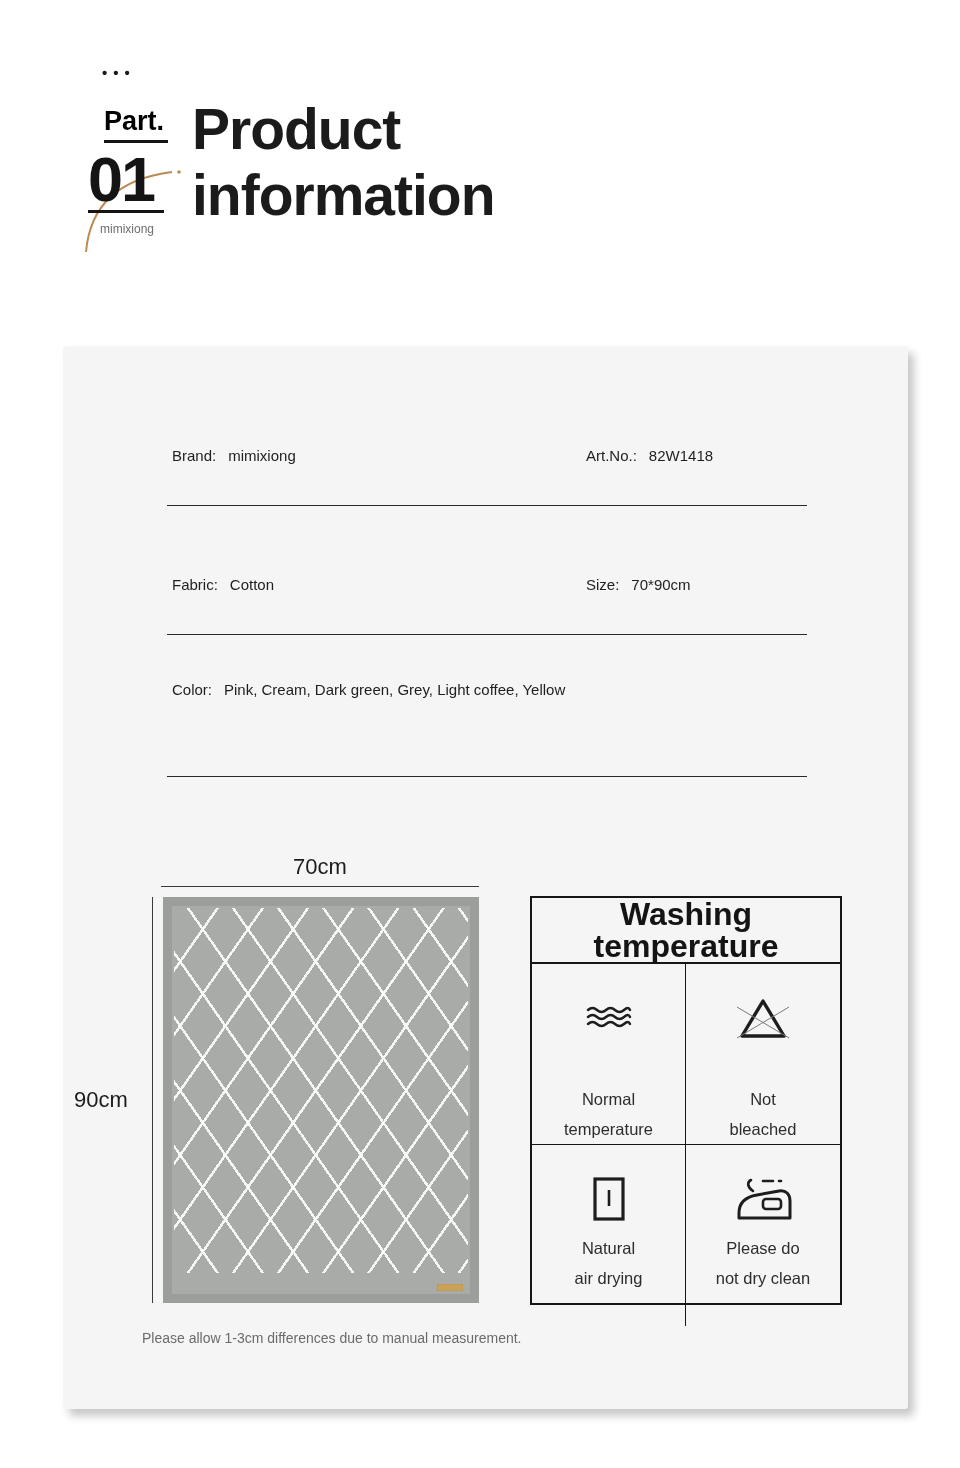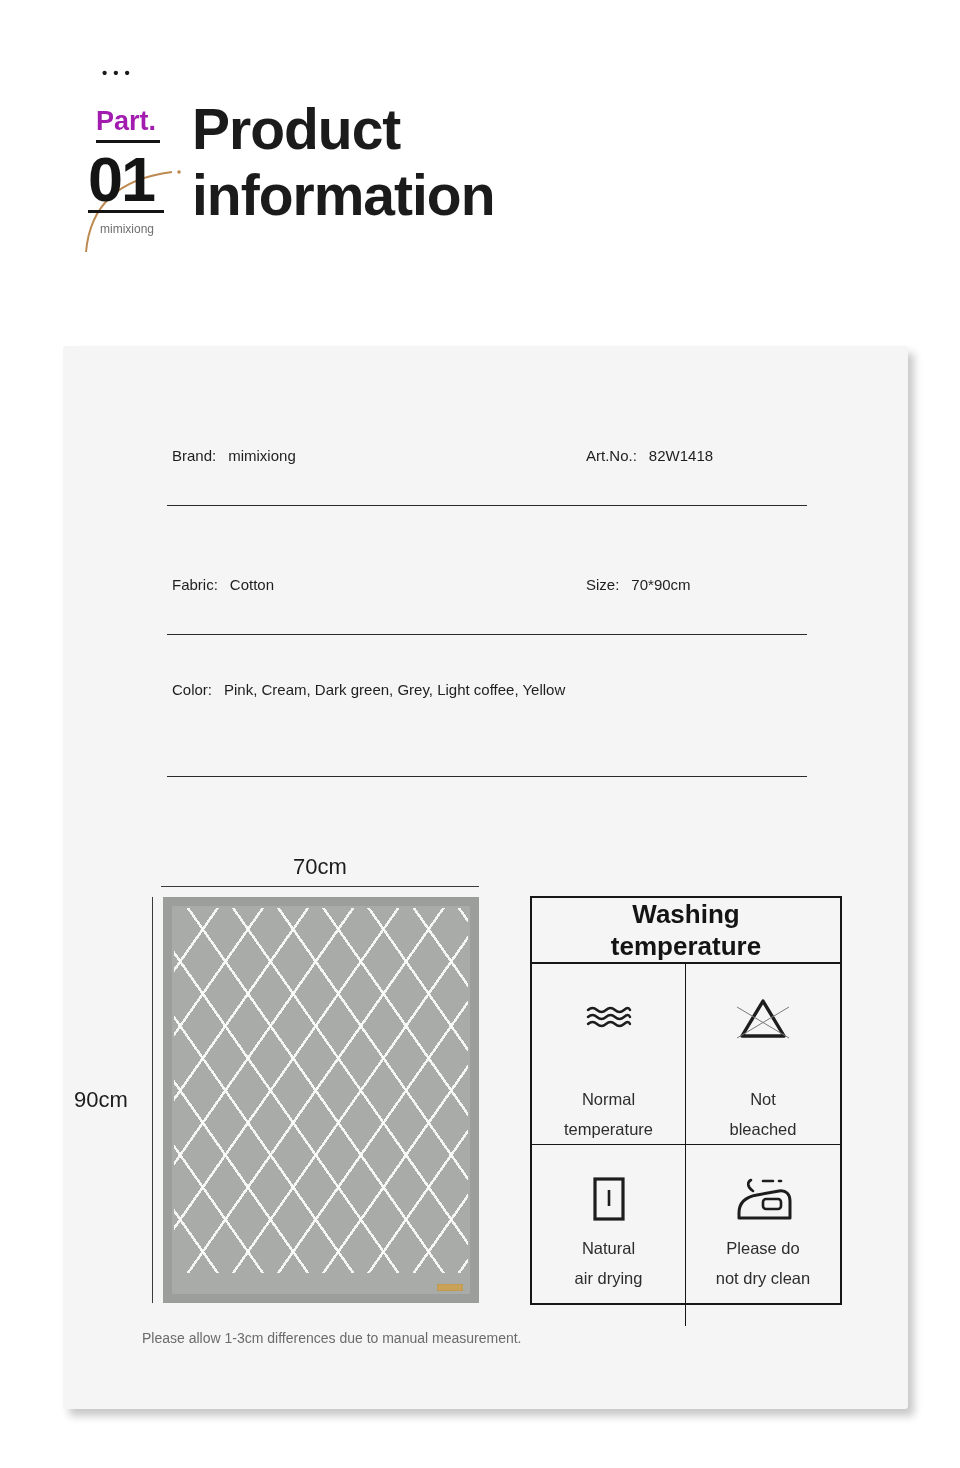--- a/index.html
+++ b/index.html
@@ -2,21 +2,21 @@
 <html><head>
 <meta charset="utf-8">
 <style>
   html,body{margin:0;padding:0;background:#ffffff;}
   .page{position:relative;width:960px;height:1468px;background:#ffffff;overflow:hidden;
         font-family:"Liberation Sans","DejaVu Sans",sans-serif;color:#1e1e1e;}
   .abs{position:absolute;}
 
   
   .ellipsis{left:102px;top:64px;font-size:15px;letter-spacing:6px;color:#1a1a1a;font-weight:bold;}
-  .part-label{left:96px;top:108px;font-size:27px;font-weight:bold;color:#a21caf;
+  .part-label{left:104px;top:108px;font-size:27px;font-weight:bold;color:#000000;
               border-bottom:3px solid #141414;padding:0 4px 5px 0;line-height:1;z-index:2;}
   .part-number{left:88px;top:150px;font-size:63px;font-weight:bold;color:#141414;letter-spacing:-2px;
                border-bottom:3px solid #141414;padding:0 10px 2px 0;line-height:58px;z-index:2;}
   .watermark{left:100px;top:222px;font-size:12px;color:#6f6f6f;z-index:2;}
   .arc-svg{left:76px;top:160px;z-index:1;}
   .page-title{left:192px;top:96px;font-size:57px;line-height:66px;font-weight:bold;
               color:#1b1b1b;letter-spacing:-1px;}
 
   
   .card{left:63px;top:346px;width:845px;height:1063px;background:#f5f5f6;border-radius:3px;
@@ -37,21 +37,21 @@
     background-image:
       repeating-linear-gradient(55deg,  transparent 0 34.5px, rgba(252,252,249,0.92) 34.5px 37px),
       repeating-linear-gradient(125deg, transparent 0 34.5px, rgba(252,252,249,0.92) 34.5px 37px);}
   .blanket-tag{position:absolute;right:16px;bottom:12px;width:26px;height:7px;
                background:#c9a257;border-radius:1px;box-shadow:inset 0 0 1px #8a6a2e;}
 
   
   .wash-table{left:530px;top:896px;width:312px;height:409px;background:#f5f5f6;
               border:2px solid #161616;box-sizing:border-box;display:flex;flex-direction:column;}
   .wash-header{height:81px;border-bottom:2px solid #161616;display:flex;flex-direction:column;
-               justify-content:center;align-items:center;font-size:26px;font-weight:bold;
+               justify-content:center;align-items:center;font-size:32px;font-weight:bold;
                line-height:32px;color:#141414;}
   .wash-grid{flex:1;display:grid;grid-template-columns:1fr 1fr;grid-template-rows:1fr 1fr;}
   .wash-cell{display:flex;flex-direction:column;align-items:center;justify-content:flex-start;
              padding-top:28px;box-sizing:border-box;}
   .wash-cell.br{border-right:1.5px solid #161616;}
   .wash-cell.bb{border-bottom:1.5px solid #161616;gap:32px;}
   .wash-icon{height:52px;display:flex;align-items:center;justify-content:center;}
   .wash-label{font-size:16.5px;line-height:30px;color:#2d2d2d;text-align:center;margin-top:8px;}
 
   .footnote{left:142px;top:1330px;font-size:14px;color:#6b6b6b;}

